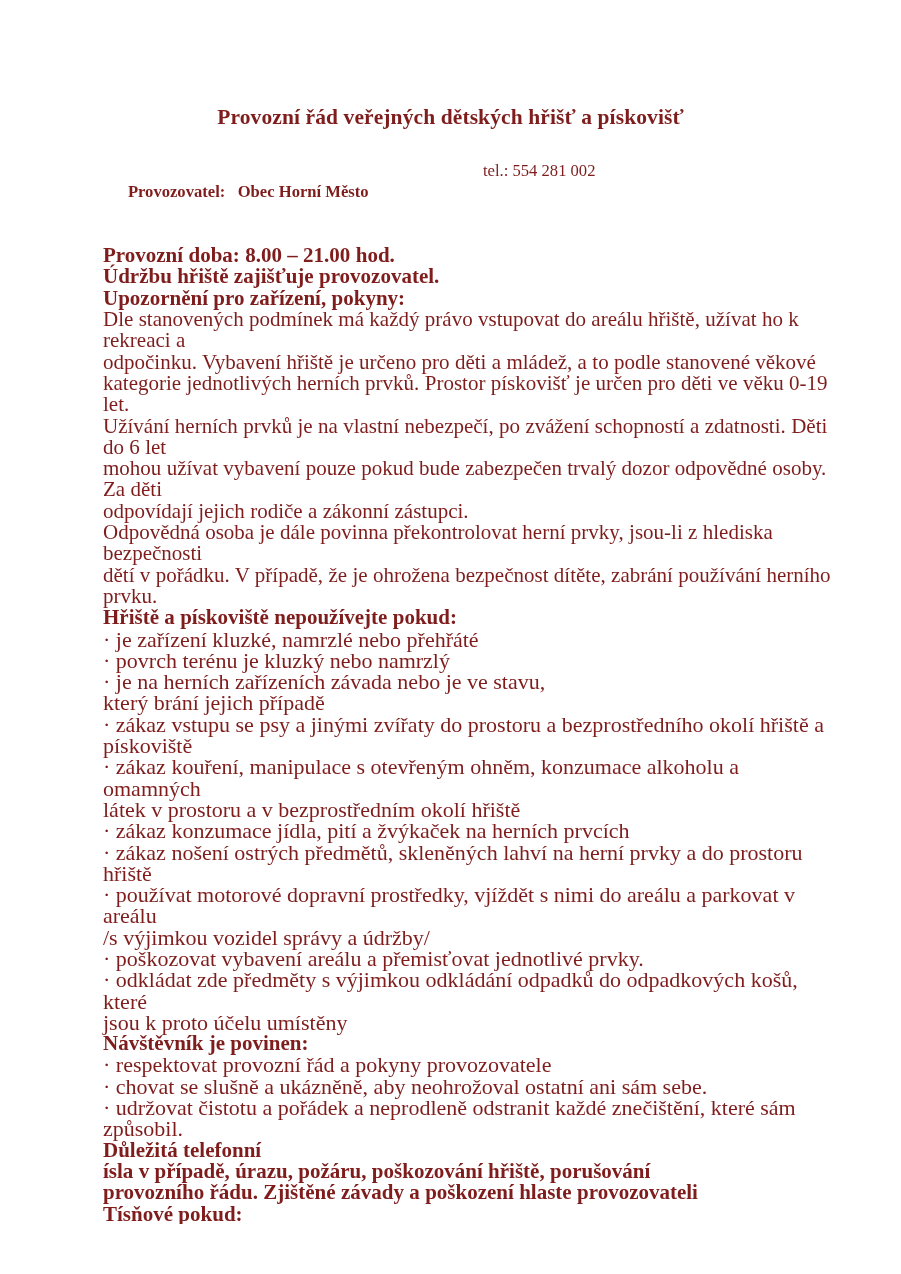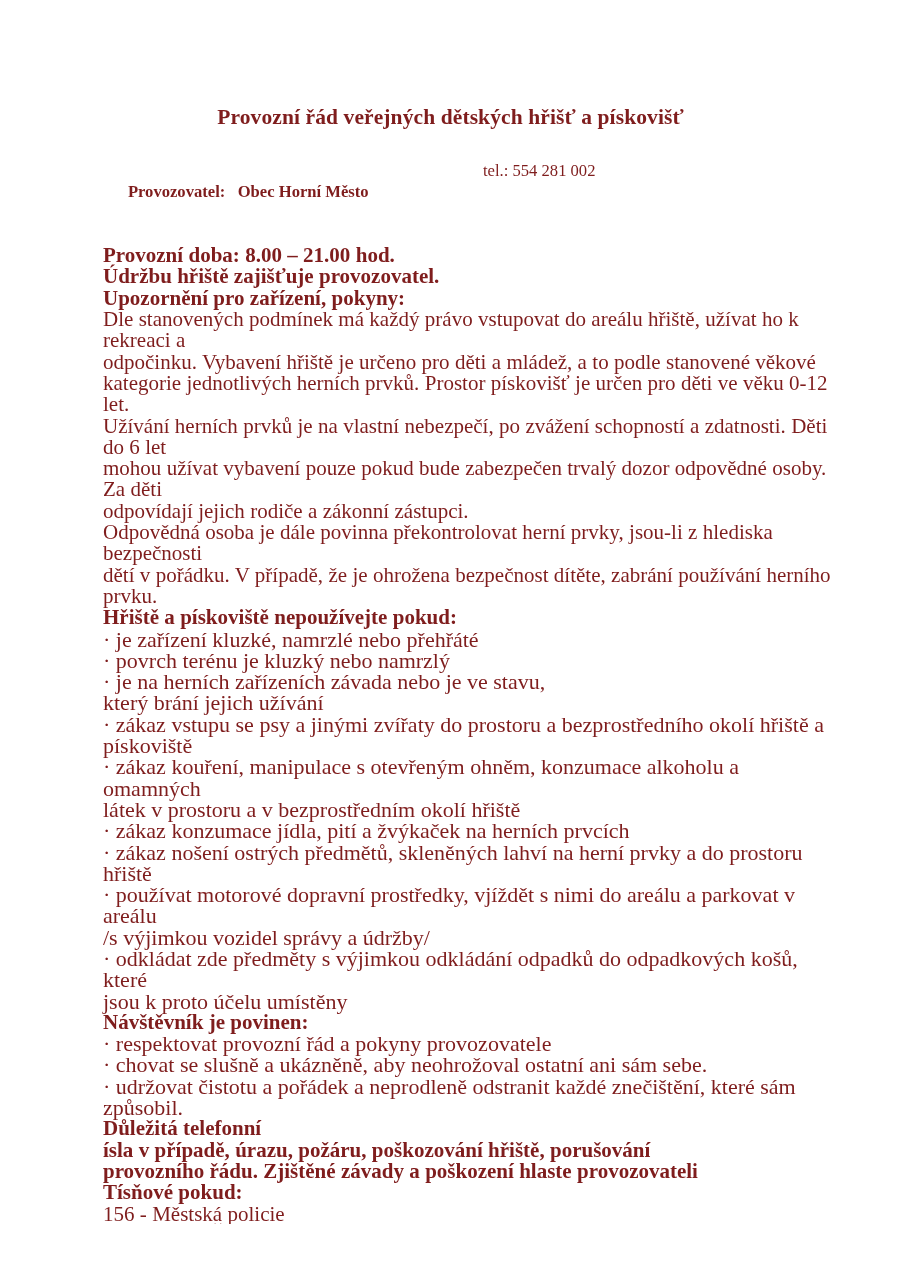--- a/index.html
+++ b/index.html
@@ -78,41 +78,42 @@
       <span>Provozovatel:   Obec Horní Město</span>
       <span class="tel">tel.: 554 281 002</span>
     </div>
 
     <div class="line bold">Provozní doba: 8.00 – 21.00 hod.</div>
     <div class="line bold">Údržbu hřiště zajišťuje provozovatel.</div>
     <div class="line bold">Upozornění pro zařízení, pokyny:</div>
 
     <div class="line">Dle stanovených podmínek má každý právo vstupovat do areálu hřiště, užívat ho k rekreaci a</div>
     <div class="line">odpočinku. Vybavení hřiště je určeno pro děti a mládež, a to podle stanovené věkové</div>
-    <div class="line">kategorie jednotlivých herních prvků. Prostor pískovišť je určen pro děti ve věku 0-12 let.</div>
+    <div class="line">kategorie jednotlivých herních prvků. Prostor pískovišť je určen pro děti ve věku 0-19 let.</div>
     <div class="line">Užívání herních prvků je na vlastní nebezpečí, po zvážení schopností a zdatnosti. Děti do 6 let</div>
     <div class="line">mohou užívat vybavení pouze pokud bude zabezpečen trvalý dozor odpovědné osoby. Za děti</div>
     <div class="line">odpovídají jejich rodiče a zákonní zástupci.</div>
     <div class="line">Odpovědná osoba je dále povinna překontrolovat herní prvky, jsou-li z hlediska bezpečnosti</div>
     <div class="line">dětí v pořádku. V případě, že je ohrožena bezpečnost dítěte, zabrání používání herního prvku.</div>
 
     <div class="line bold">Hřiště a pískoviště nepoužívejte pokud:</div>
     <div class="bullet-line">· je zařízení kluzké, namrzlé nebo přehřáté</div>
     <div class="bullet-line">· povrch terénu je kluzký nebo namrzlý</div>
     <div class="bullet-line">· je na herních zařízeních závada nebo je ve stavu,</div>
-    <div class="bullet-line">který brání jejich užívání</div>
+    <div class="bullet-line">který brání jejich případě</div>
 
     <div class="bullet-line">· zákaz vstupu se psy a jinými zvířaty do prostoru a bezprostředního okolí hřiště a</div>
     <div class="bullet-line">pískoviště</div>
     <div class="bullet-line">· zákaz kouření, manipulace s otevřeným ohněm, konzumace alkoholu a omamných</div>
     <div class="bullet-line">látek v prostoru a v bezprostředním okolí hřiště</div>
     <div class="bullet-line">· zákaz konzumace jídla, pití a žvýkaček na herních prvcích</div>
     <div class="bullet-line">· zákaz nošení ostrých předmětů, skleněných lahví na herní prvky a do prostoru hřiště</div>
     <div class="bullet-line">· používat motorové dopravní prostředky, vjíždět s nimi do areálu a parkovat v areálu</div>
     <div class="bullet-line">/s výjimkou vozidel správy a údržby/</div>
+    <div class="bullet-line">· poškozovat vybavení areálu a přemisťovat jednotlivé prvky.</div>
     <div class="bullet-line">· odkládat zde předměty s výjimkou odkládání odpadků do odpadkových košů, které</div>
     <div class="bullet-line">jsou k proto účelu umístěny</div>
 
     <div class="line bold">Návštěvník je povinen:</div>
     <div class="bullet-line">· respektovat provozní řád a pokyny provozovatele</div>
     <div class="bullet-line">· chovat se slušně a ukázněně, aby neohrožoval ostatní ani sám sebe.</div>
     <div class="bullet-line">· udržovat čistotu a pořádek a neprodleně odstranit každé znečištění, které sám způsobil.</div>
 
     <div class="line bold">Důležitá telefonní</div>
     <div class="line bold">ísla v případě, úrazu, požáru, poškozování hřiště, porušování</div>

